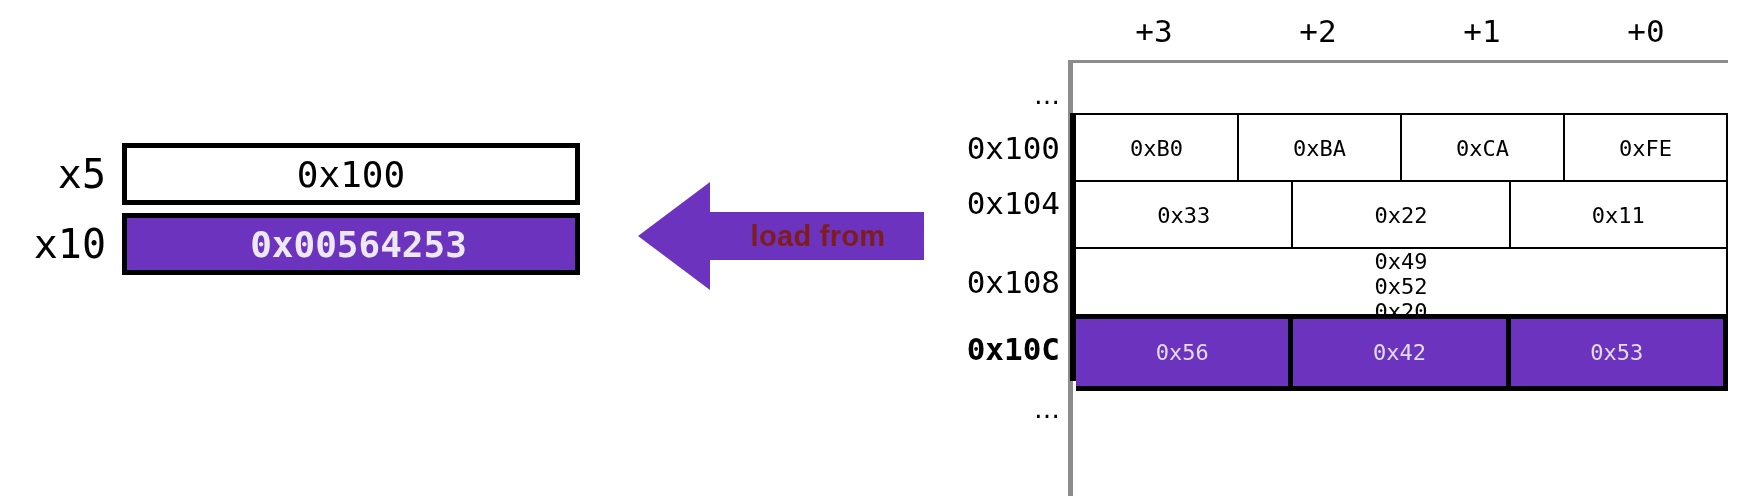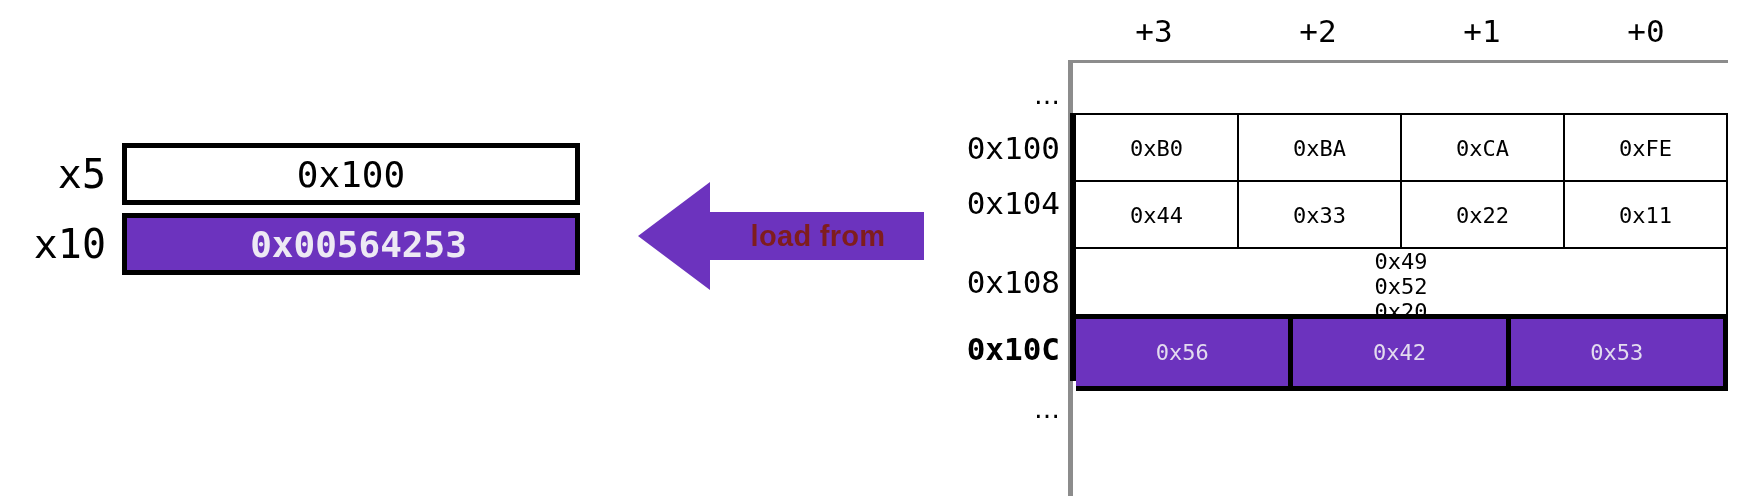--- a/index.html
+++ b/index.html
@@ -259,21 +259,20 @@
   <div id="memory-grid">
 
     <div class="mem-row normal" id="mem-row-0">
       <div class="mem-cell">0xB0</div>
       <div class="mem-cell">0xBA</div>
       <div class="mem-cell">0xCA</div>
       <div class="mem-cell">0xFE</div>
     </div>
 
     <div class="mem-row normal" id="mem-row-1">
-      <div class="mem-cell">0x44</div>
       <div class="mem-cell">0x33</div>
       <div class="mem-cell">0x22</div>
       <div class="mem-cell">0x11</div>
     </div>
 
     <div class="mem-row normal last-normal" id="mem-row-2">
       <div class="mem-cell">0x49</div>
       <div class="mem-cell">0x52</div>
       <div class="mem-cell">0x20</div>
       <div class="mem-cell">0x43</div>

